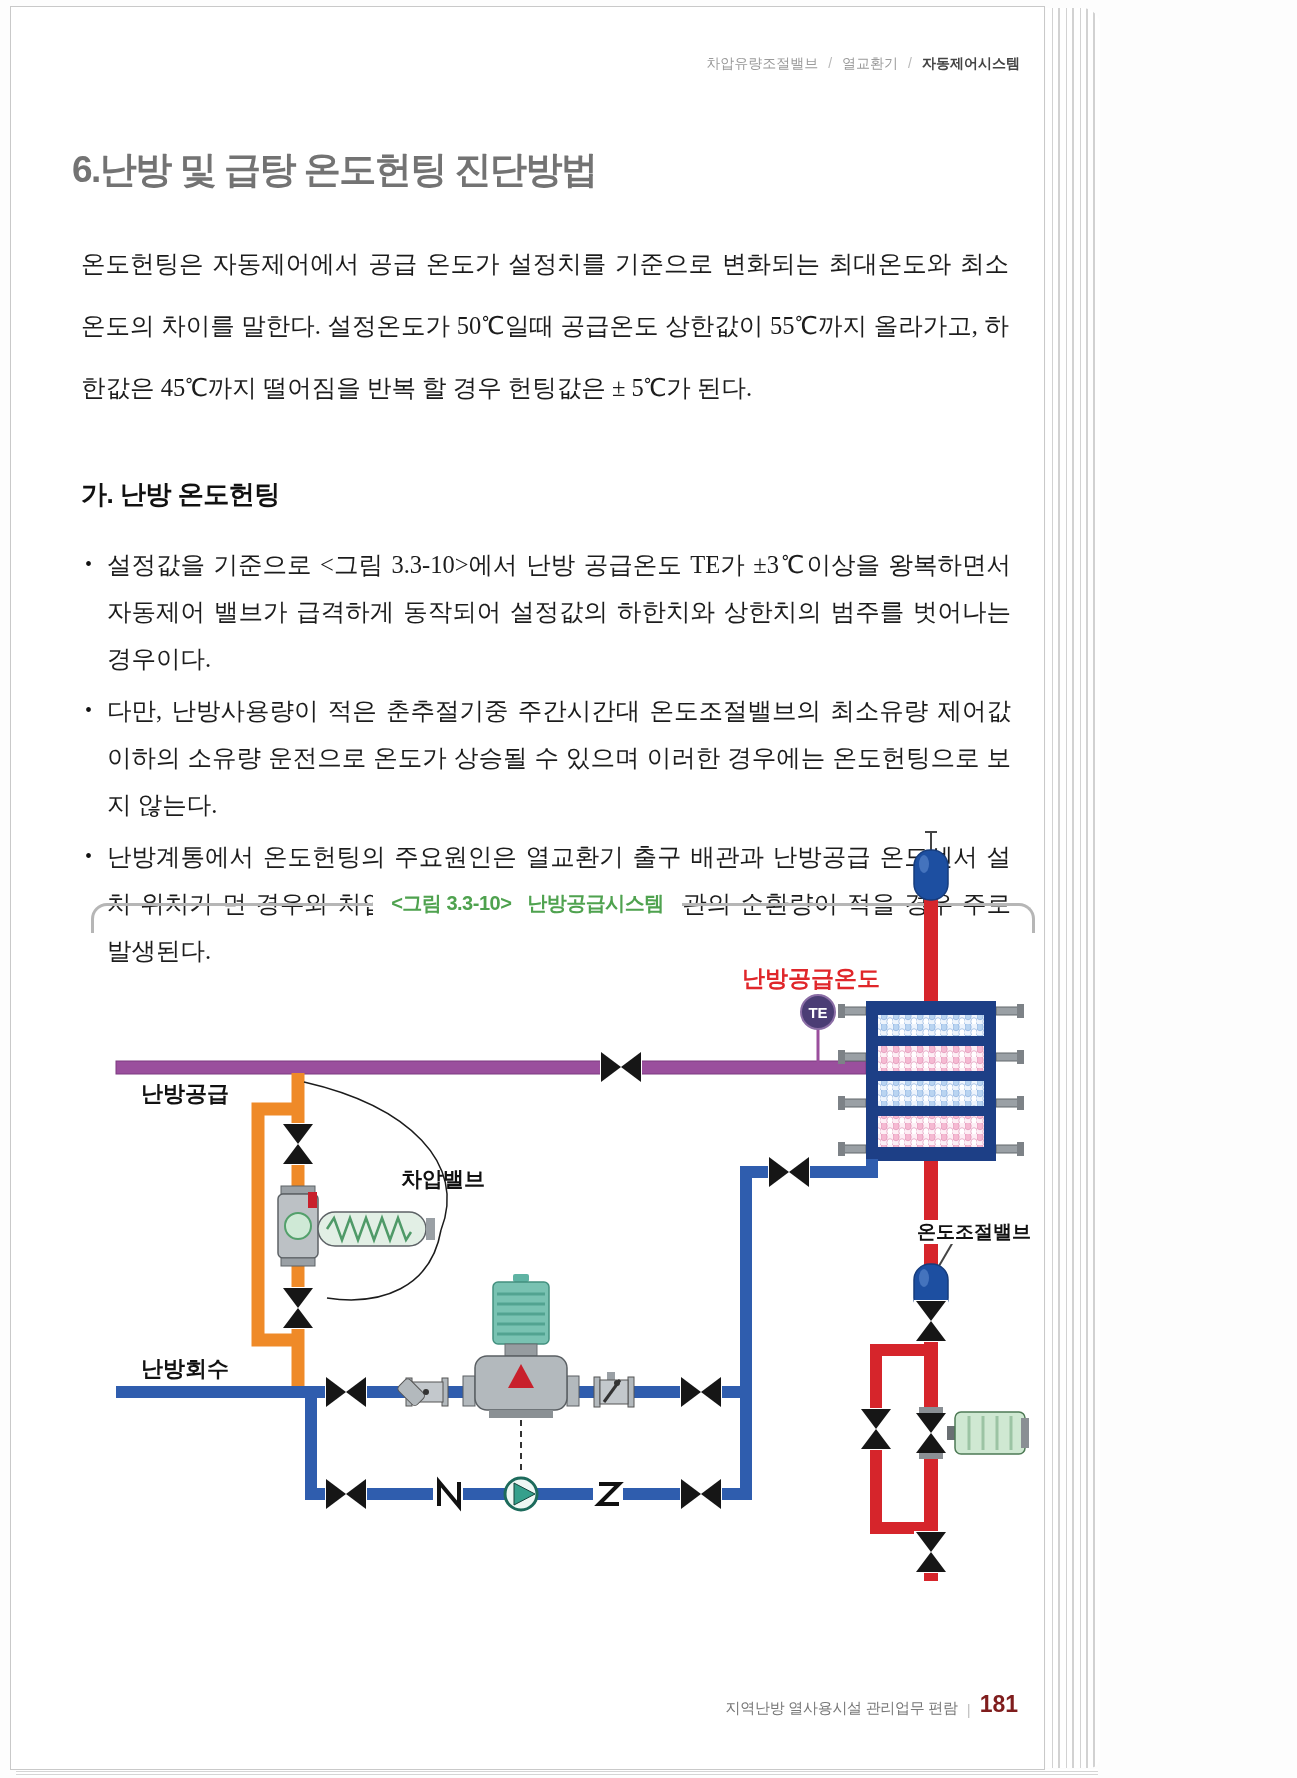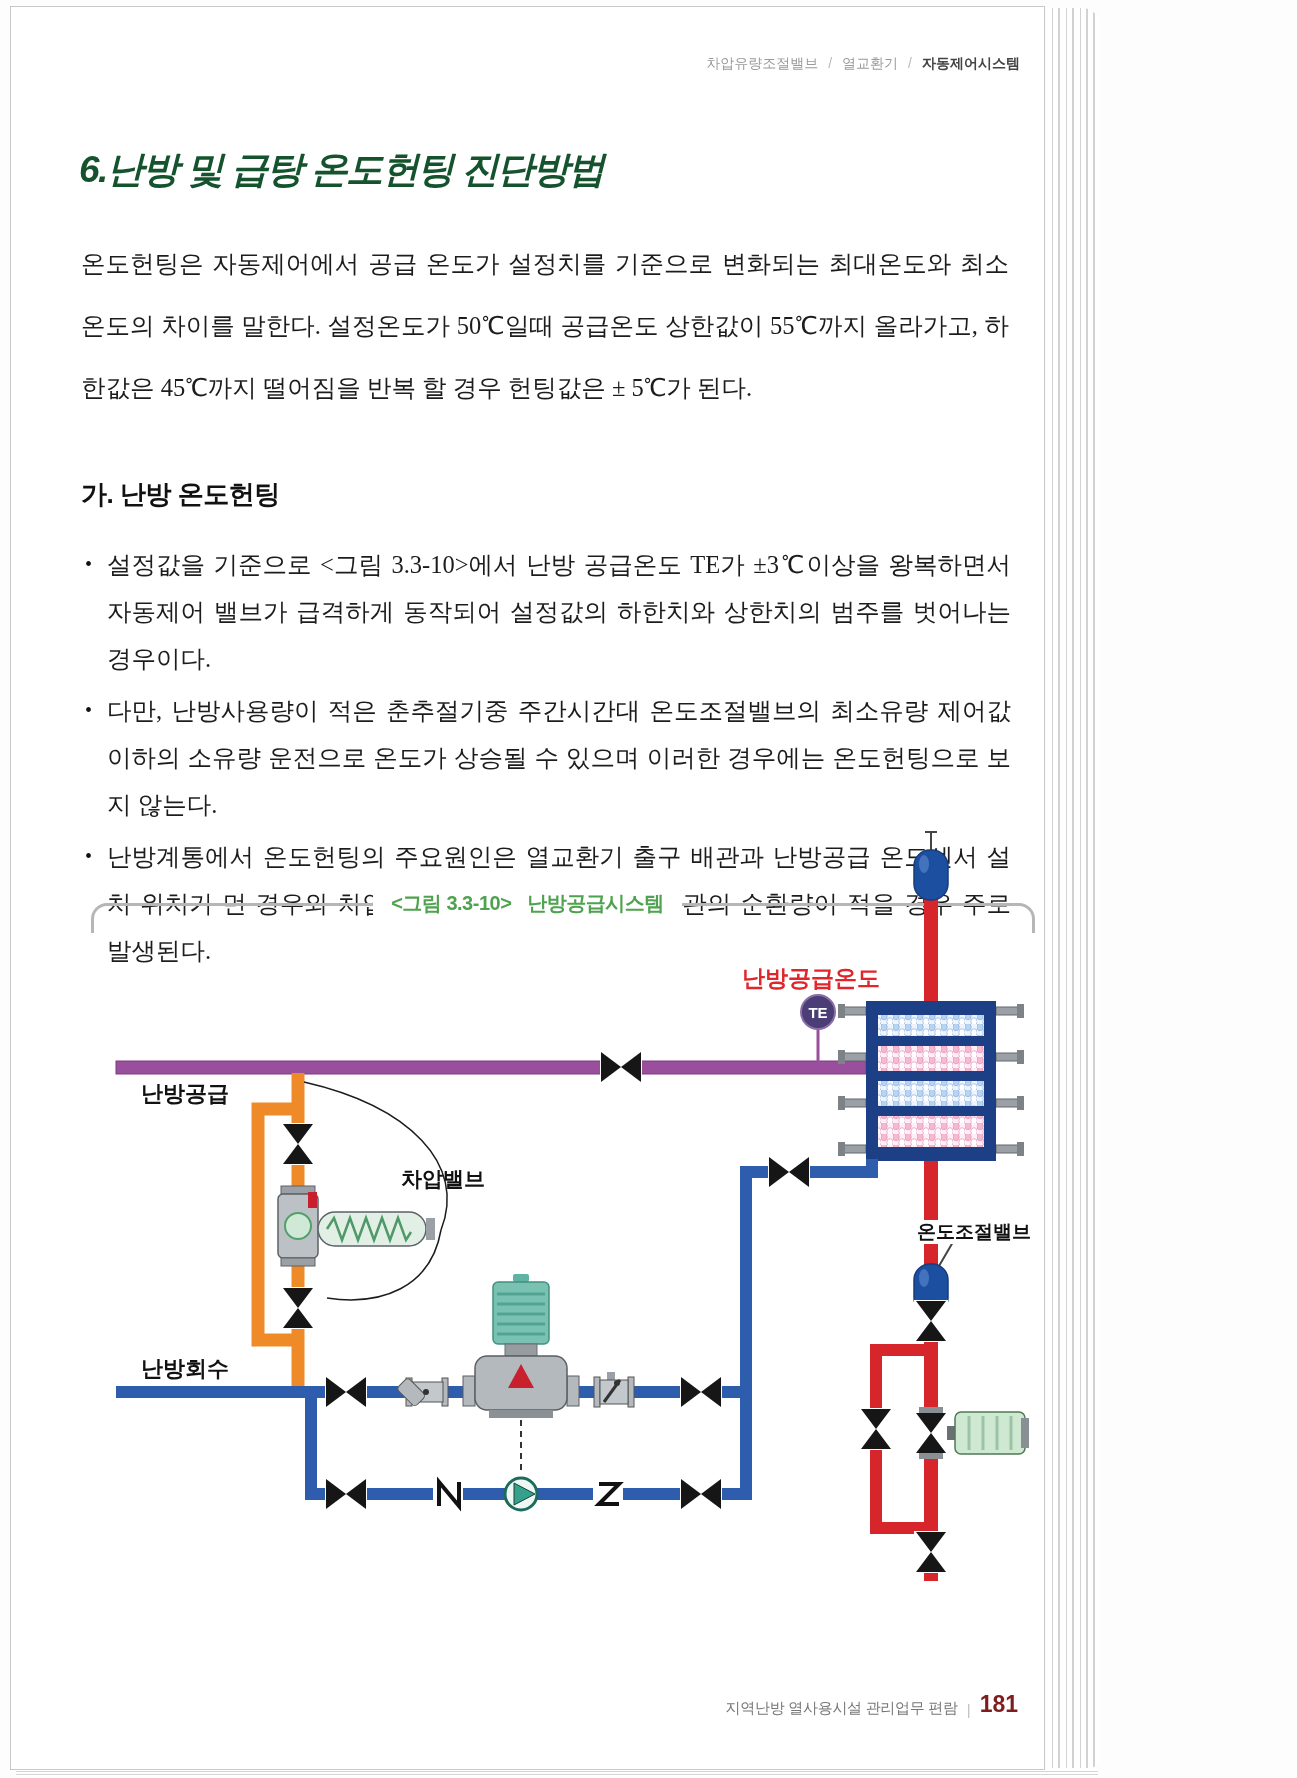--- a/index.html
+++ b/index.html
@@ -13,22 +13,22 @@
   .edge-bottom { position:absolute; left:16px; top:1769px; width:1082px; height:8px;
     background:repeating-linear-gradient(180deg,#ffffff 0 2px,#d5d5d5 2px 3px); }
 
   .page { position:absolute; left:10px; top:6px; width:1035px; height:1764px;
     background:#ffffff; border:1px solid #c9c9c9; overflow:hidden; }
 
   .breadcrumb { position:absolute; top:48px; right:24px; font-size:14px; color:#9a9a9a; letter-spacing:0; }
   .breadcrumb .sep { color:#b9b9b9; margin:0 10px; }
   .breadcrumb .current { color:#444; font-weight:bold; }
 
-  .doc-title { position:absolute; left:68px; top:138px; font-size:37px; font-weight:800;
-    color:#14532d; letter-spacing:-1.5px;font-style:italic; }
+  .doc-title { position:absolute; left:61px; top:138px; font-size:37px; font-weight:800;
+    color:#737373; letter-spacing:-1.5px; }
 
   .intro { position:absolute; left:70px; top:226px; width:928px;
     font-family:"Liberation Serif", serif; font-size:24.5px; line-height:62px;
     color:#1c1c1c; text-align:justify; }
 
   .sec-heading { position:absolute; left:70px; top:470px; font-size:26px; font-weight:800;
     color:#111; letter-spacing:-0.5px; }
 
   .bullets { position:absolute; left:72px; top:534px; width:928px; list-style:none; }
   .bullets li { position:relative; padding-left:24px; margin-bottom:5px;

